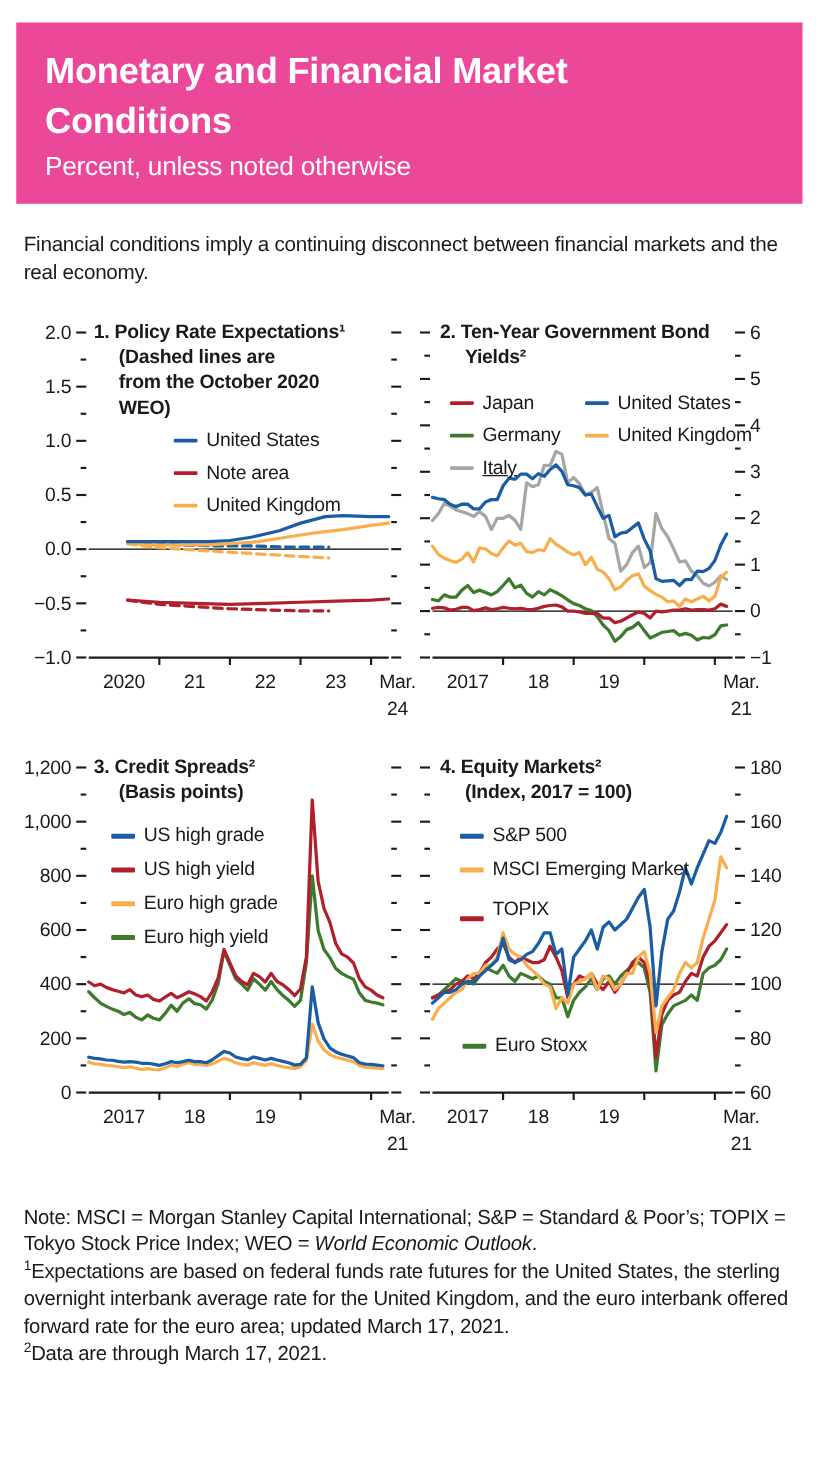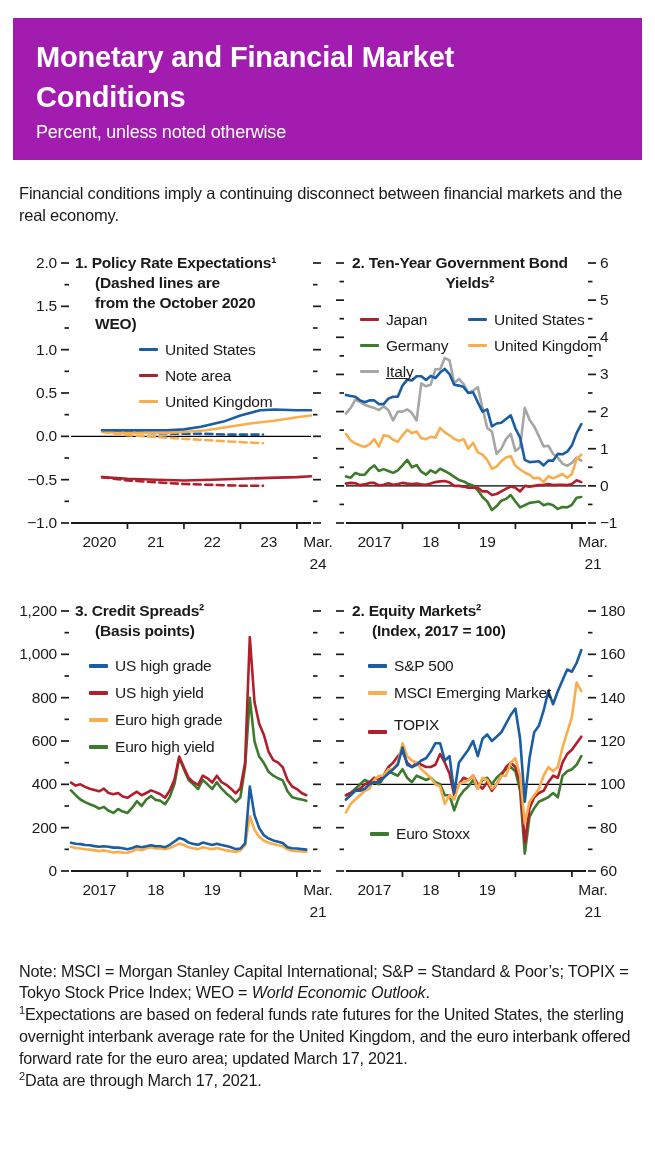--- a/index.html
+++ b/index.html
@@ -1,41 +1,41 @@
 <!DOCTYPE html>
 <html><head>
 <meta charset="utf-8">
 <style>
   html,body{margin:0;padding:0;background:#fff;}
   body{width:655px;height:1174px;overflow:hidden;font-family:"Liberation Sans",sans-serif;color:#1a1a1a;letter-spacing:-0.2px;}
   .figure{padding:18px 13px 0;}
   .fig-header{background:#2173b5;color:#fff;padding:19px 23px 17px;}
   .fig-header h1{margin:0;font-size:29px;line-height:1.38;font-weight:bold;max-width:540px;}
-  .fig-header .subtitle{font-size:18px;margin-top:5px;font-weight:normal;}
+  .fig-header .subtitle{font-size:21px;margin-top:5px;font-weight:normal;}
   .intro{font-size:16.5px;line-height:1.32;margin:23px 6px 24px;}
   .charts{display:grid;grid-template-columns:1fr 1fr;column-gap:5px;row-gap:26px;}
   .panel{position:relative;height:322px;}
   .panel svg{overflow:visible;display:block;}
   .panel svg text{font-family:"Liberation Sans",sans-serif;font-size:15.5px;fill:#1a1a1a;letter-spacing:-0.2px;}
   .panel-title{position:absolute;top:2px;font-weight:bold;font-size:15.5px;line-height:1.32;}
   .panel-title .tline{white-space:nowrap;}
   .panel-title .tline.indent{padding-left:20px;}
   .legend-block{position:absolute;}
   .legend-entry{display:flex;align-items:center;font-size:15.5px;white-space:nowrap;}
   .legend-swatch{width:19px;height:3.6px;border-radius:1px;margin-right:7px;flex:none;}
   .notes{font-size:16.2px;line-height:1.35;margin:40px 6px 0;}
   .notes p{margin:0;}
   .notes sup{font-size:11px;line-height:0;}
   .notes i{font-style:italic;}
 </style>
 </head>
 <body>
 
 <div class="figure">
-  <header class="fig-header" style="background: #a21caf;">
+  <header class="fig-header" style="background: #ec4899;">
     <h1>Monetary and Financial Market Conditions</h1>
     <div class="subtitle">Percent, unless noted otherwise</div>
   </header>
 
   <p class="intro">Financial conditions imply a continuing disconnect between financial markets and the real economy.</p>
 
   <div class="charts">
     <div class="panel" id="panel-0">
         <svg width="312" height="322">
           <g>
@@ -173,21 +173,21 @@
             <line x1="128.94117647058823" y1="272" x2="128.94117647058823" y2="278" stroke="#1a1a1a" stroke-width="1.7"></line>
             <line x1="185.41176470588238" y1="272" x2="185.41176470588238" y2="278" stroke="#1a1a1a" stroke-width="1.7"></line>
             <line x1="241.88235294117646" y1="272" x2="241.88235294117646" y2="278" stroke="#1a1a1a" stroke-width="1.7"></line>
             <text x="44.23529411764706" y="296" text-anchor="middle">2017</text>
             <text x="100.70588235294119" y="296" text-anchor="middle">18</text>
             <text x="157.1764705882353" y="296" text-anchor="middle">19</text>
             <text x="263" y="296" text-anchor="middle">Mar.</text>
             <text x="263" y="318" text-anchor="middle">21</text>
           </g>
         </svg>
-        <div class="panel-title" style="left: 22px; text-align: center;">
+        <div class="panel-title" style="left: 22px;">
           <div class="tline">2. Ten-Year Government Bond</div>
           <div class="tline indent">Yields²</div>
         </div>
         <div class="legend-block" style="left: 30px; top: 56px;">
           <div class="legend-entry" style="height: 26px;">
             <span class="legend-swatch" style="background: rgb(177, 31, 45);"></span>
             <span>Japan</span>
           </div>
           <div class="legend-entry" style="height: 26px;">
             <span class="legend-swatch" style="background: rgb(62, 122, 45);"></span>
@@ -339,21 +339,21 @@
             <line x1="185.41176470588238" y1="272" x2="185.41176470588238" y2="278" stroke="#1a1a1a" stroke-width="1.7"></line>
             <line x1="241.88235294117646" y1="272" x2="241.88235294117646" y2="278" stroke="#1a1a1a" stroke-width="1.7"></line>
             <text x="44.23529411764706" y="296" text-anchor="middle">2017</text>
             <text x="100.70588235294119" y="296" text-anchor="middle">18</text>
             <text x="157.1764705882353" y="296" text-anchor="middle">19</text>
             <text x="263" y="296" text-anchor="middle">Mar.</text>
             <text x="263" y="318" text-anchor="middle">21</text>
           </g>
         </svg>
         <div class="panel-title" style="left: 22px;">
-          <div class="tline">2. Equity Markets²</div>
+          <div class="tline">4. Equity Markets²</div>
           <div class="tline indent">(Index, 2017 = 100)</div>
         </div>
         <div class="legend-block" style="left: 38px; top: 54px;">
           <div class="legend-entry" style="height: 27px;">
             <span class="legend-swatch" style="background: rgb(26, 93, 163);"></span>
             <span>S&amp;P 500</span>
           </div>
           <div class="legend-entry" style="height: 27px;">
             <span class="legend-swatch" style="background: rgb(248, 174, 77);"></span>
             <span>MSCI Emerging Market</span>

